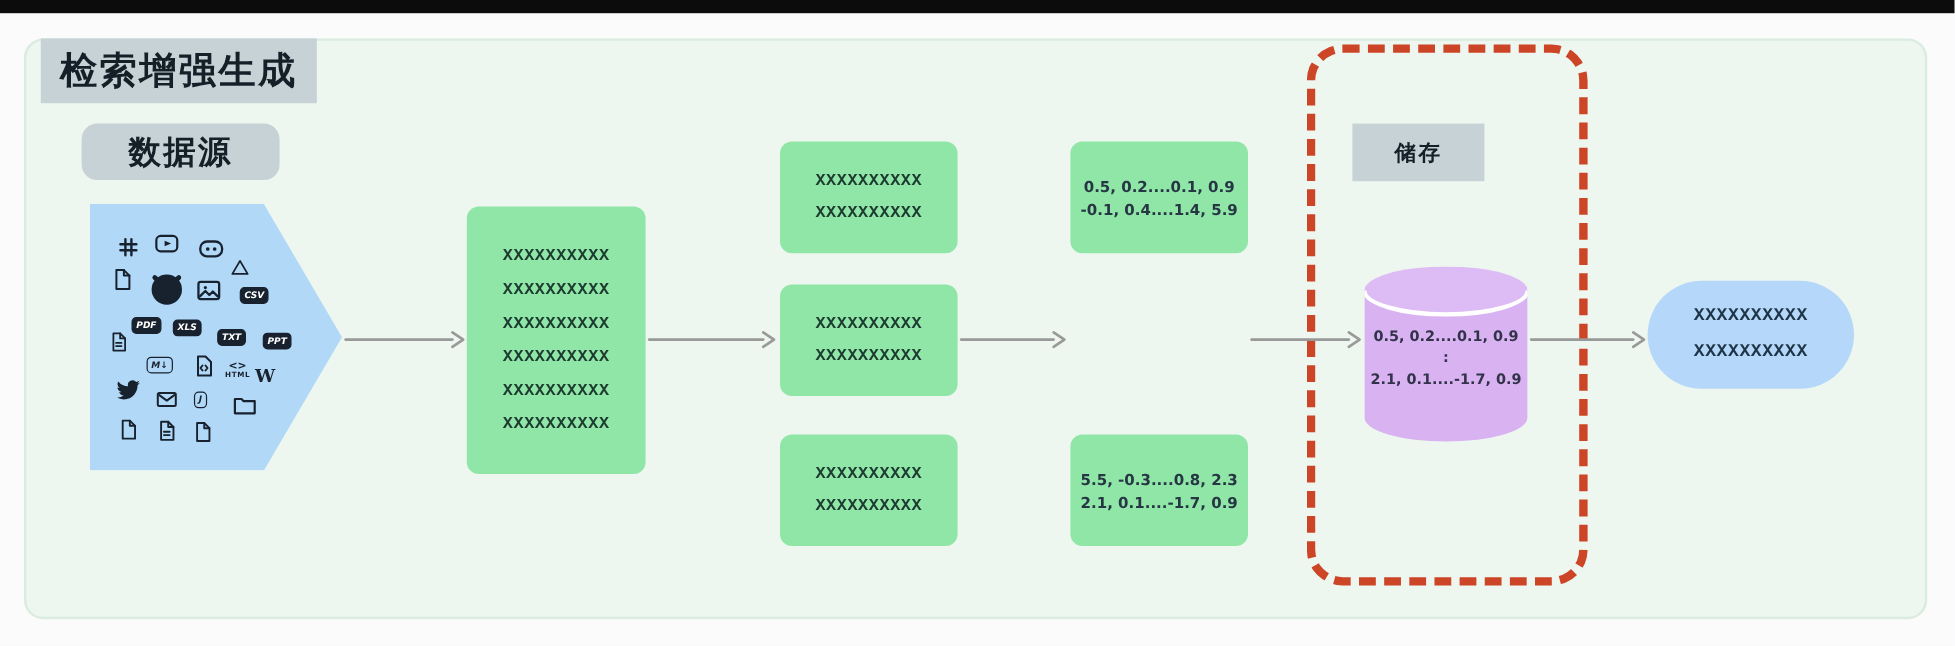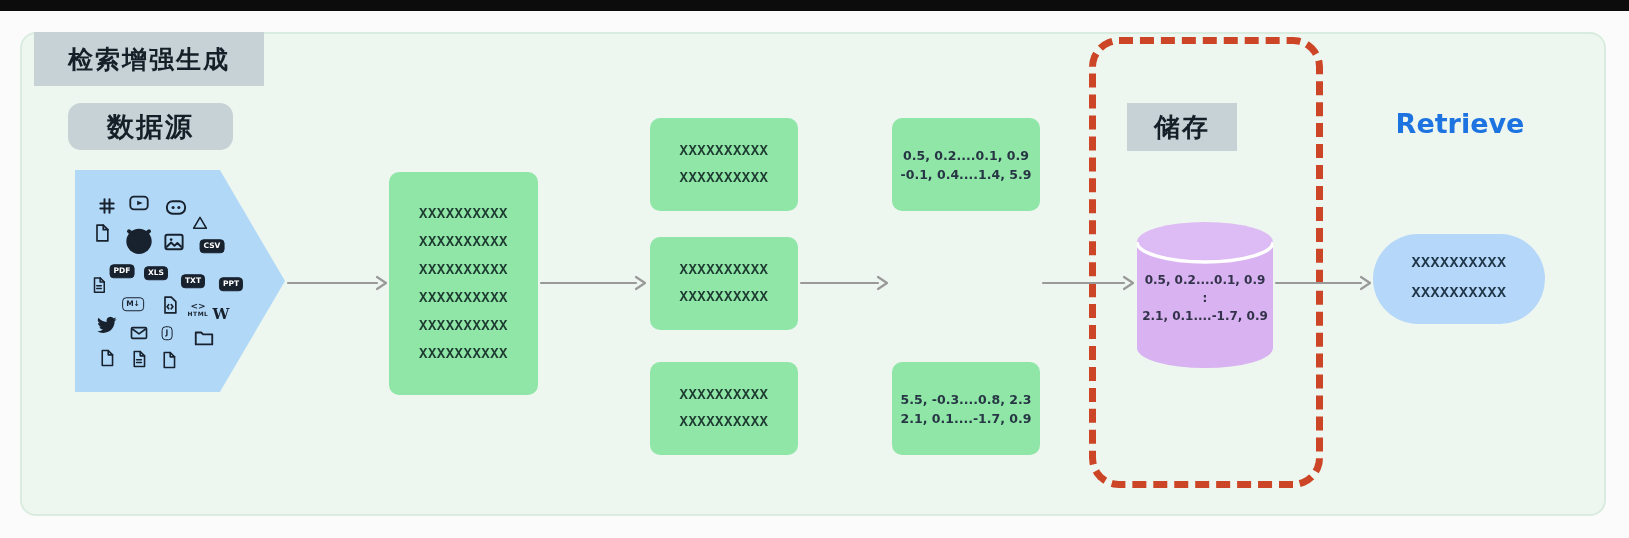--- a/index.html
+++ b/index.html
@@ -3,35 +3,35 @@
 <meta charset="utf-8">
 <style>
   html,body{margin:0;padding:0;background:#fbfbfc;}
   .stage{position:relative;width:1629px;height:538px;overflow:hidden;background:#fbfbfc;
          font-family:"DejaVu Sans",sans-serif;}
   .topbar{position:absolute;left:0;top:0;width:1629px;height:11px;background:#0c0c0c;}
   .panel{position:absolute;left:20px;top:32px;width:1586px;height:484px;background:#edf7ef;
          border:2px solid #d9ecdf;border-radius:16px;box-sizing:border-box;}
   .glabel{position:absolute;background:#c6d2d6;color:#141f28;font-weight:bold;
           display:flex;align-items:center;justify-content:center;letter-spacing:2px;}
-  .title-box{left:34px;top:32px;width:230px;height:54px;font-size:25px;}
+  .title-box{left:34px;top:32px;width:230px;height:54px;font-size:31px;}
   .lab-datasource{left:68px;top:103px;width:165px;height:47px;font-size:27px;border-radius:13px;}
   .lab-load{left:385px;top:103px;width:150px;height:48px;font-size:27px;}
   .lab-split{left:648px;top:55px;width:156px;height:47px;font-size:27px;}
   .lab-embed{left:884px;top:55px;width:163px;height:47px;font-size:27px;}
-  .lab-store{left:1127px;top:103px;width:110px;height:48px;font-size:26px;}
+  .lab-store{left:1127px;top:103px;width:110px;height:48px;font-size:18px;}
   .retrieve-title{position:absolute;left:1385px;top:104px;width:150px;height:38px;
           color:#1d74e0;font-weight:bold;font-size:27px;display:flex;align-items:center;justify-content:center;}
   
   .pentagon{position:absolute;left:75px;top:170px;width:210px;height:222px;background:#b2d8f8;
             clip-path:polygon(0 0,69% 0,100% 50%,69% 100%,0 100%);}
   .ds-icon{position:absolute;transform:translate(-50%,-50%);color:#18222e;line-height:1;}
   .ds-icon svg{width:100%;height:100%;display:block;}
   .ds-icon.badge{font-size:7.5px;font-weight:bold;border:1.5px solid #18222e;border-radius:4px;
-            padding:2px 3px;background:transparent;white-space:nowrap;}
+            padding:2px 3px;background:transparent;white-space:nowrap;font-style:italic;}
   .ds-icon.badge.dark{background:#18222e;color:#ffffff;border-color:#18222e;}
   .ds-icon.wiki{font-family:"DejaVu Serif",serif;font-weight:bold;font-size:15px;}
   .ds-icon.htmlstack{display:flex;flex-direction:column;align-items:center;font-weight:bold;}
   .ds-icon.htmlstack .g{font-size:9px;} .ds-icon.htmlstack .t{font-size:6px;letter-spacing:.5px;}
   .gbox{position:absolute;background:#8fe6a7;border-radius:10px;display:flex;flex-direction:column;
         align-items:center;justify-content:center;}
   .box-load{left:389px;top:172px;width:149px;height:223px;}
   .col-split{left:650px;width:148px;}
   .col-embed{left:892px;width:148px;}
   .r0{top:118px;height:93px;} .r1{top:237px;height:93px;} .r2{top:362px;height:93px;}
@@ -204,21 +204,20 @@
     <path d="M0 20 v106 a68 20 0 0 0 136 0 V20" fill="#d8b2f1"></path>
     <ellipse cx="68" cy="20" rx="68" ry="20" fill="#ddbbf4"></ellipse>
     <path d="M0 20 A68 20 0 0 0 136 20" fill="none" stroke="#ffffff" stroke-width="3.5"></path>
   </svg>
   <div class="cyl-text">
       <div class="cylline">0.5, 0.2....0.1, 0.9</div>
       <div class="cylline">:</div>
       <div class="cylline">2.1, 0.1....-1.7, 0.9</div>
     </div>
 
-  <div class="retrieve-title">Retrieve</div>
   <div class="pill">
       <div class="xline">XXXXXXXXXX</div>
       <div class="xline">XXXXXXXXXX</div>
     </div>
 
   <svg class="arrows" viewBox="0 0 1629 538">
     <g stroke="#999999" stroke-width="2.2" fill="none" stroke-linecap="round" stroke-linejoin="round">
       <g>
           <path d="M288 283H377"></path>
           <path d="m377 277 9 6-9 6"></path>

